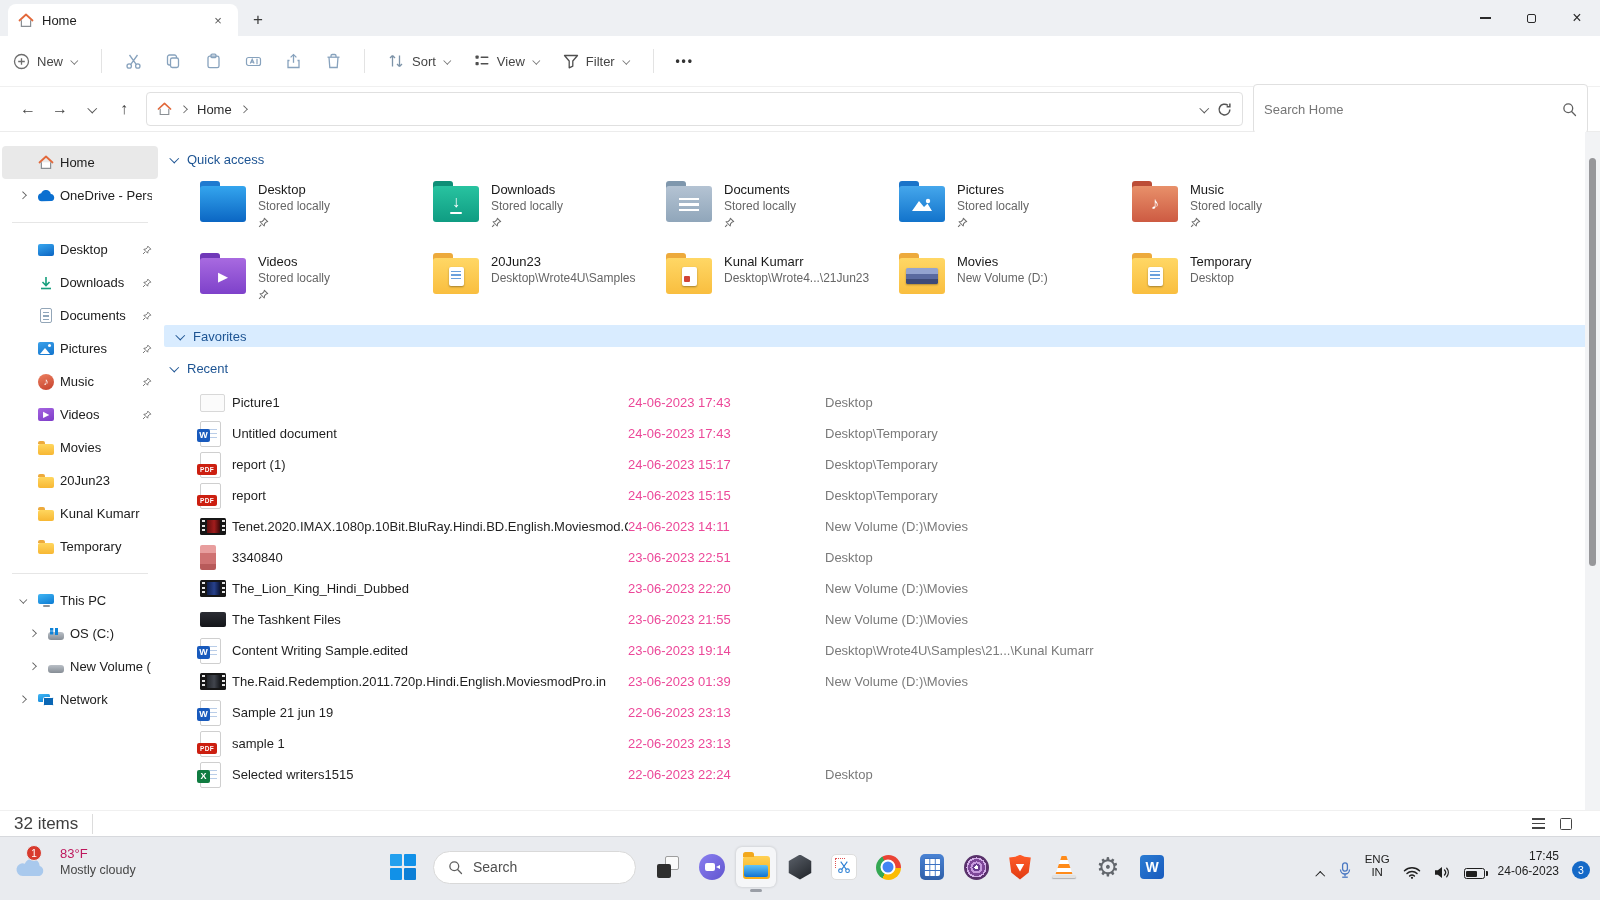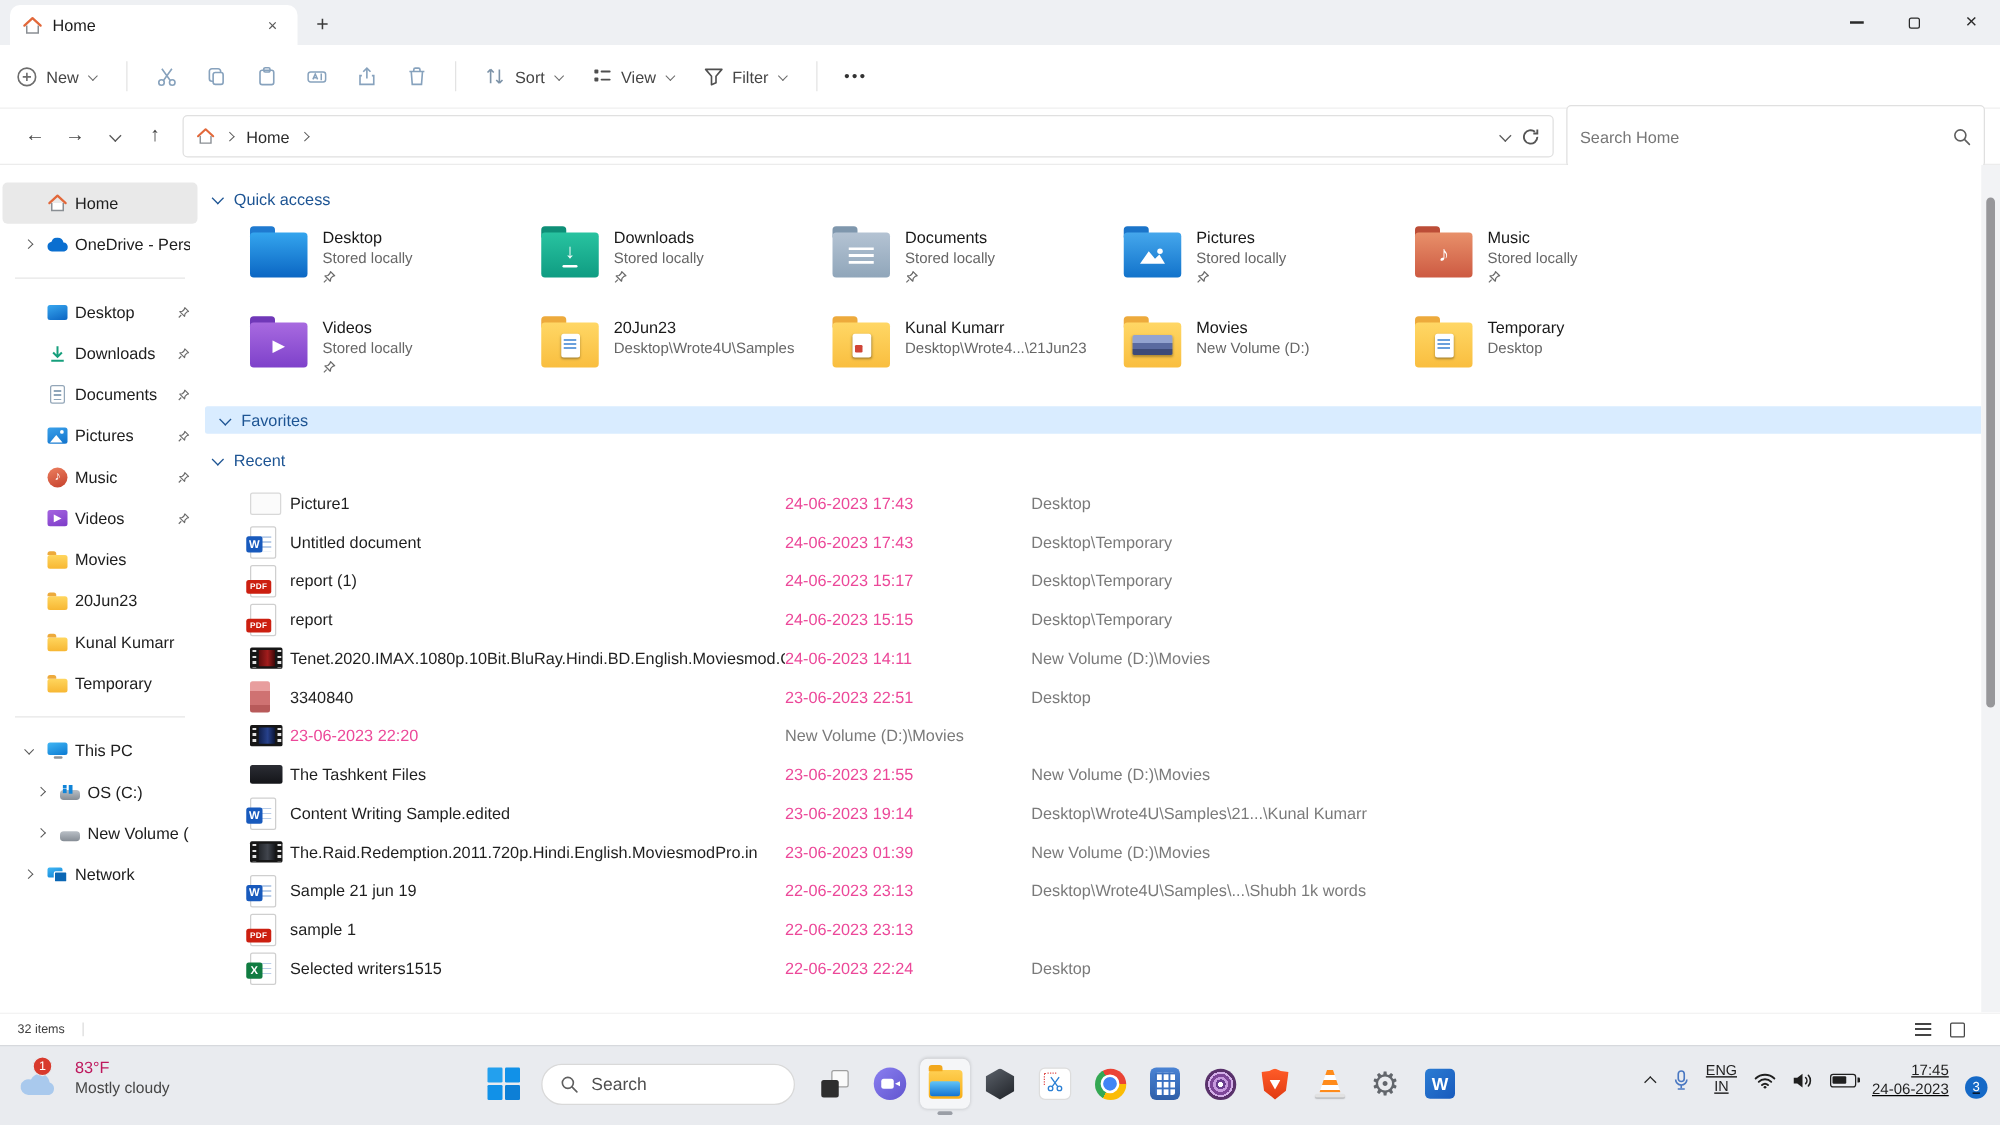--- a/index.html
+++ b/index.html
@@ -154,21 +154,21 @@
   .film { width:26px; height:17px; background:#161616; position:relative; border-radius:1.5px; }
   .film::before,.film::after { content:""; position:absolute; top:1.5px; bottom:1.5px; width:3px;
     background:repeating-linear-gradient(180deg,#e4e4e4 0 2px, transparent 2px 4.6px); }
   .film::before { left:1.5px; } .film::after { right:1.5px; }
   .film .cen { position:absolute; left:6.5px; right:6.5px; top:2px; bottom:2px; }
   .film.red .cen { background:linear-gradient(90deg,#5f0d0d,#a21d1d 55%,#3c0808); }
   .film.blue .cen { background:linear-gradient(90deg,#101f4a,#27418c 55%,#0b1535); }
   .film.dark .cen { background:linear-gradient(90deg,#23262b,#41454d 55%,#17191d); }
 
   
-  .statusbar { height:26px; display:flex; align-items:center; padding:0 14px; font-size:10px; color:#3f3f3f; border-top:1px solid #f0f0f0; background:#fff; flex:none; }
+  .statusbar { height:26px; display:flex; align-items:center; padding:0 14px; font-size:17px; color:#3f3f3f; border-top:1px solid #f0f0f0; background:#fff; flex:none; }
   .sb-count { padding-right:14px; border-right:1px solid #dcdcdc; }
   .sb-right { margin-left:auto; display:flex; align-items:center; gap:15px; padding-right:14px; }
   .sb-ic-list { width:13px; height:11px; background:repeating-linear-gradient(180deg,#444 0 1.7px, transparent 1.7px 4.7px); }
   .sb-ic-thumb { width:12px; height:12px; border:1.5px solid #444; border-radius:1.5px; }
 
   
   .taskbar { position:absolute; left:0; right:0; bottom:0; height:64px; background:#e9ebef; border-top:1px solid #d7d9dd; }
   .weather { position:absolute; left:14px; top:8px; display:flex; align-items:center; gap:10px; }
   .wcloud { position:relative; width:36px; height:34px; }
   .wcloud svg { position:absolute; left:0; bottom:2px; }
@@ -212,21 +212,21 @@
   .brave::after { content:""; position:absolute; left:50%; top:9px; width:9px; height:8px; transform:translateX(-50%);
     clip-path:polygon(50% 100%,100% 0,0 0); background:#fff; }
   .vlc { display:flex; flex-direction:column; align-items:center; }
   .vlc .cone { width:20px; height:18px; clip-path:polygon(38% 0,62% 0,92% 100%,8% 100%);
     background:repeating-linear-gradient(180deg,#ff8b1a 0 4px,#fff 4px 8px); }
   .vlc .base { width:24px; height:3px; background:#e2e2e2; border-radius:2px; margin-top:1px; box-shadow:0 1px 1px rgba(0,0,0,.25); }
   .gear { font-size:26px; color:#62666c; line-height:1; position:relative; }
   .tb-word { width:24px; height:24px; border-radius:4px; background:linear-gradient(135deg,#2b7cd3,#185abd); color:#fff; font-weight:bold; font-size:14px; display:grid; place-items:center; position:relative; }
   .tb-word::after { content:""; position:absolute; right:-3px; top:2px; width:5px; height:20px; background:#fff; border-radius:1px; z-index:-1; }
 
-  .tb-right { position:absolute; right:10px; top:12px; display:flex; align-items:center; gap:13px;text-decoration:underline; }
+  .tb-right { position:absolute; right:10px; top:12px; display:flex; align-items:flex-end; gap:13px; }
   .lang { font-size:11.5px; color:#1f1f1f; text-align:center; line-height:13px; }
   .bat { width:21px; height:11px; border:1.4px solid #1f1f1f; border-radius:2.5px; position:relative; }
   .bat::after { content:""; position:absolute; right:-4px; top:2px; width:2px; height:4.5px; background:#1f1f1f; border-radius:0 1px 1px 0; }
   .bat::before { content:""; position:absolute; left:1.5px; top:1.5px; bottom:1.5px; width:55%; background:#1f1f1f; border-radius:1px; }
   .clock { font-size:12px; color:#1f1f1f; text-align:right; line-height:15px; }
   .nbadge { width:18px; height:18px; border-radius:50%; background:#1569c7; color:#fff; font-size:10.5px; display:grid; place-items:center; margin-top:12px; }
   .tray-chv { color:#1f1f1f; }
 </style>
 </head>
 <body>
@@ -753,20 +753,21 @@
             <span class="rname">3340840</span>
             <span class="rdate">23-06-2023 22:51</span>
             <span class="rloc">Desktop</span>
           </div>
           <div class="rrow">
             <span class="ric">
                 <span class="film blue">
                   <span class="cen"></span>
                 </span>
               </span>
+            <span class="rname">The_Lion_King_Hindi_Dubbed</span>
             <span class="rdate">23-06-2023 22:20</span>
             <span class="rloc">New Volume (D:)\Movies</span>
           </div>
           <div class="rrow">
             <span class="ric">
                 <span class="ic-video"></span>
               </span>
             <span class="rname">The Tashkent Files</span>
             <span class="rdate">23-06-2023 21:55</span>
             <span class="rloc">New Volume (D:)\Movies</span>
@@ -794,21 +795,20 @@
           </div>
           <div class="rrow">
             <span class="ric">
                 <span class="fic word">
                   <span class="flines"></span>
                   <span class="tag"></span>
                 </span>
               </span>
             <span class="rname">Sample 21 jun 19</span>
             <span class="rdate">22-06-2023 23:13</span>
-            <span class="rloc">Desktop\Wrote4U\Samples\...\Shubh 1k words</span>
           </div>
           <div class="rrow">
             <span class="ric">
                 <span class="fic pdf">
                   <span class="tag"></span>
                 </span>
               </span>
             <span class="rname">sample 1</span>
             <span class="rdate">22-06-2023 23:13</span>
           </div>

